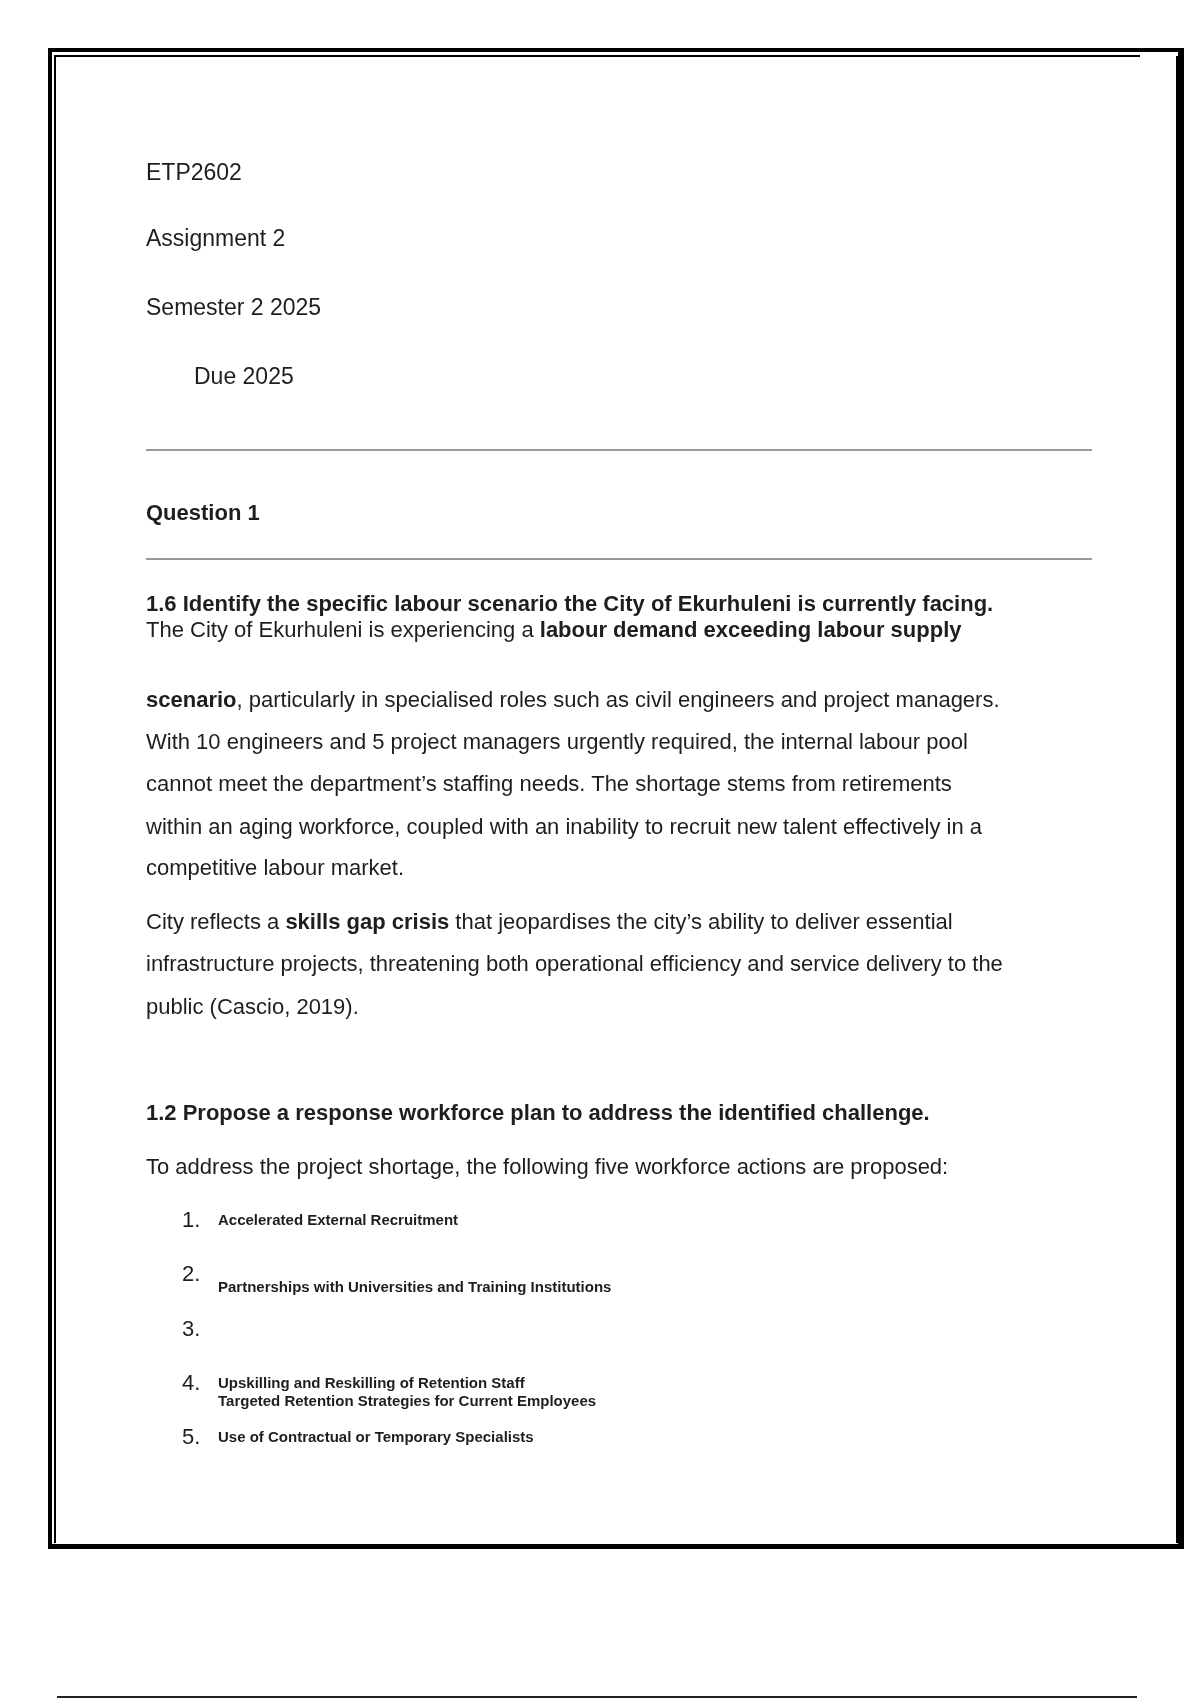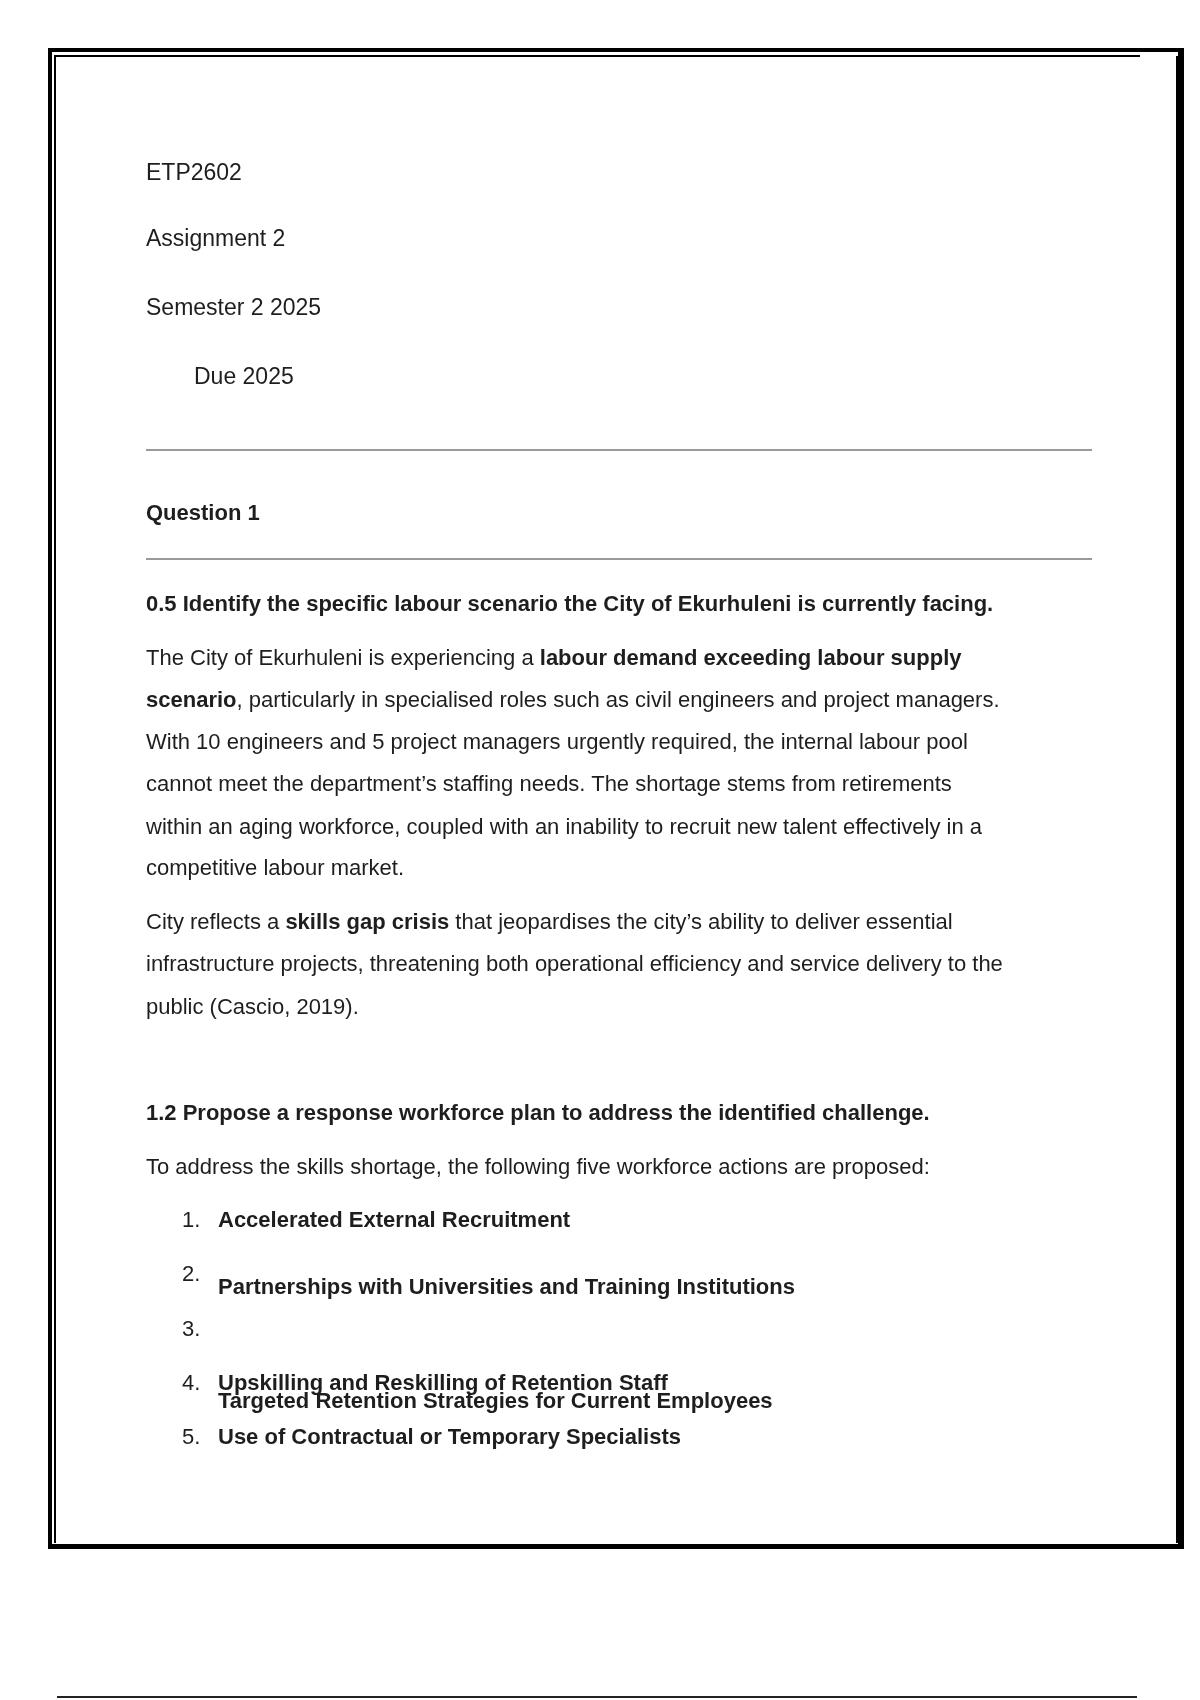--- a/index.html
+++ b/index.html
@@ -11,53 +11,53 @@
                  box-sizing: border-box; border-left: 2px solid #000; border-top: 2px solid #000; }
   .frame-inner-right { position: absolute; left: 1176px; top: 56px; width: 2px; height: 1487px; background:#000; }
   .footer-line { position: absolute; left: 57px; top: 1696px; width: 1080px; height: 2px; background: #222; }
   .line { position: absolute; left: 146px; white-space: nowrap; font-size: 22px; line-height: 26px; }
   .meta { font-size: 23px; }
   .rule { position: absolute; left: 146px; width: 946px; height: 2px; background: #9a9a9a; }
   .bold { font-weight: bold; }
   .q-title { font-size: 22px; font-weight: bold; }
   .sub-heading { font-size: 22px; font-weight: bold; }
   .list-num { position: absolute; left: 182px; font-size: 22px; line-height: 26px; }
-  .list-text { position: absolute; left: 218px; font-size: 22px; line-height: 26px; font-weight: bold; white-space: nowrap; }
+  .list-text { position: absolute; left: 218px; font-size: 15px; line-height: 26px; font-weight: bold; white-space: nowrap; }
 </style>
 </head>
 <body>
 
 <div class="frame-outer"></div>
 <div class="frame-inner"></div>
 <div class="frame-inner-right"></div>
 
 <div class="line meta" style="top:159px;">ETP2602</div>
 <div class="line meta" style="top:225px;">Assignment 2</div>
 <div class="line meta" style="top:294px;">Semester 2 2025</div>
 <div class="line meta" style="top:363px;margin-left:48px;">Due 2025</div>
 
 <div class="rule" style="top:449px;"></div>
 <div class="line q-title" style="top:500px;">Question 1</div>
 <div class="rule" style="top:558px;"></div>
 
-<div class="line sub-heading" style="top:591px;">0.5 Identify the specific labour scenario the City of Ekurhuleni is currently facing.</div>
+<div class="line sub-heading" style="top:591px;">1.6 Identify the specific labour scenario the City of Ekurhuleni is currently facing.</div>
 
-<div class="line" style="top:645px;"><span>The City of Ekurhuleni is experiencing a </span><span class="bold">labour demand exceeding labour supply</span></div>
+<div class="line" style="top:617px;"><span>The City of Ekurhuleni is experiencing a </span><span class="bold">labour demand exceeding labour supply</span></div>
 <div class="line" style="top:687px;"><span class="bold">scenario</span><span>, particularly in specialised roles such as civil engineers and project managers.</span></div>
 <div class="line" style="top:729px;">With 10 engineers and 5 project managers urgently required, the internal labour pool</div>
 <div class="line" style="top:771px;">cannot meet the department’s staffing needs. The shortage stems from retirements</div>
 <div class="line" style="top:814px;">within an aging workforce, coupled with an inability to recruit new talent effectively in a</div>
 <div class="line" style="top:855px;">competitive labour market.</div>
 
 <div class="line" style="top:909px;"><span>City reflects a </span><span class="bold">skills gap crisis</span><span> that jeopardises the city’s ability to deliver essential</span></div>
 <div class="line" style="top:951px;">infrastructure projects, threatening both operational efficiency and service delivery to the</div>
 <div class="line" style="top:994px;">public (Cascio, 2019).</div>
 
 <div class="line sub-heading" style="top:1100px;">1.2 Propose a response workforce plan to address the identified challenge.</div>
-<div class="line" style="top:1154px;">To address the skills shortage, the following five workforce actions are proposed:</div>
+<div class="line" style="top:1154px;">To address the project shortage, the following five workforce actions are proposed:</div>
 
 <div>
   <div>
     <span class="list-num" style="top:1207px;">1.</span>
     <span class="list-text" style="top:1207px;">Accelerated External Recruitment</span>
   </div>
   <div>
     <span class="list-num" style="top:1261px;">2.</span>
     <span class="list-text" style="top:1261px;margin-top:13px;">Partnerships with Universities and Training Institutions</span>
   </div>

